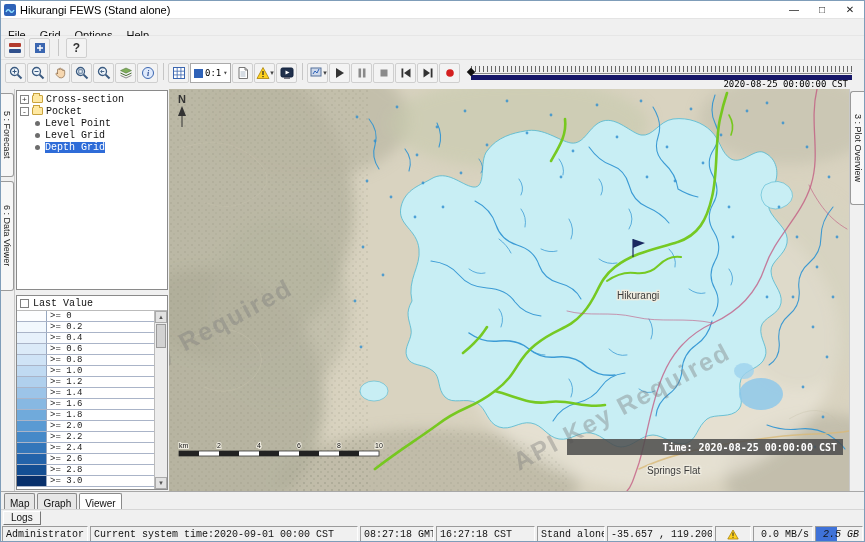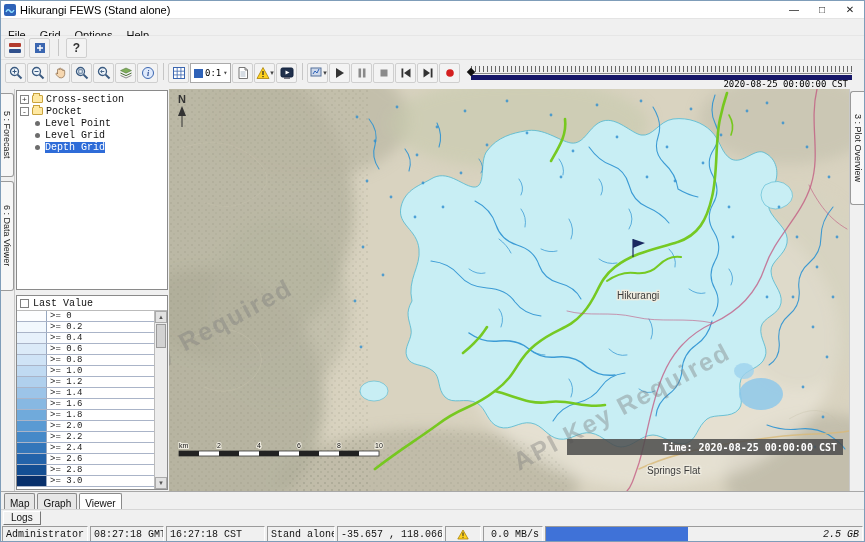--- a/index.html
+++ b/index.html
@@ -612,24 +612,25 @@
       <span class="panectl">✕</span>
     </span>
   </div>
 
   <div class="logsrow">
     <span class="logsbtn">Logs</span>
   </div>
 
   <div class="statusbar">
     <span class="seg" style="width:86px">Administrator</span>
+    <span class="seg" style="width:268px">Current system time:2020-09-01 00:00 CST</span>
     <span class="seg" style="width:74px">08:27:18 GMT</span>
     <span class="seg" style="width:99px">16:27:18 CST</span>
     <span class="seg" style="width:68px">Stand alone</span>
-    <span class="seg" style="width:106px">-35.657 , 118.066</span>
+    <span class="seg" style="width:106px">-35.657 , 119.200</span>
     <span class="seg" style="width:36px; justify-content:center">
       <svg width="12" height="11">
           <path d="M6 1 L11.2 10 H0.8 Z" fill="#ffd21e" stroke="#a8820a" stroke-width="0.8"></path>
           <rect x="5.5" y="3.5" width="1" height="3.4" fill="#222"></rect>
           <rect x="5.5" y="7.8" width="1" height="1" fill="#222"></rect>
         </svg>
     </span>
     <span class="seg" style="width:60px; justify-content:flex-end">0.0 MB/s</span>
     <span class="seg mem" style="flex:1">
       <span class="fill"></span>

